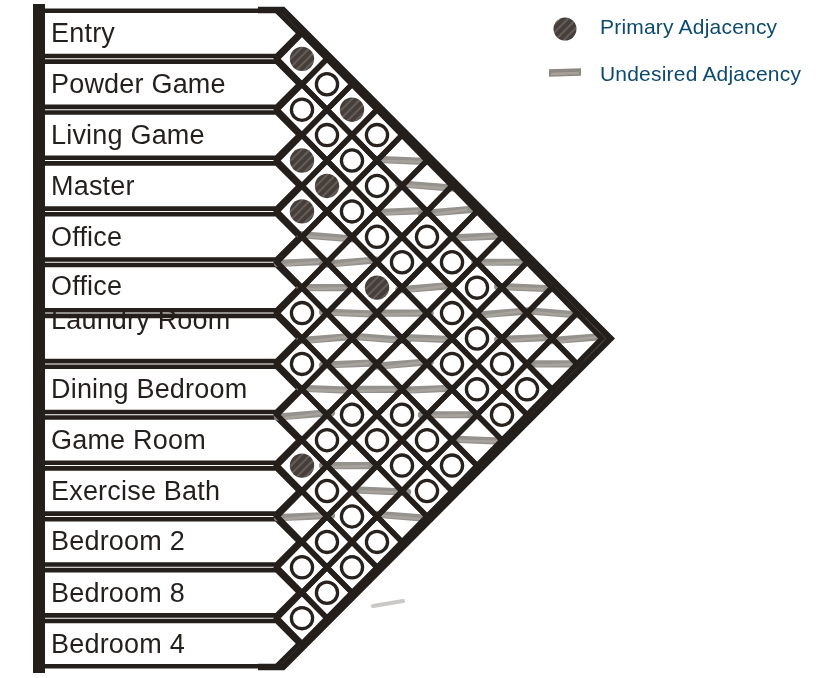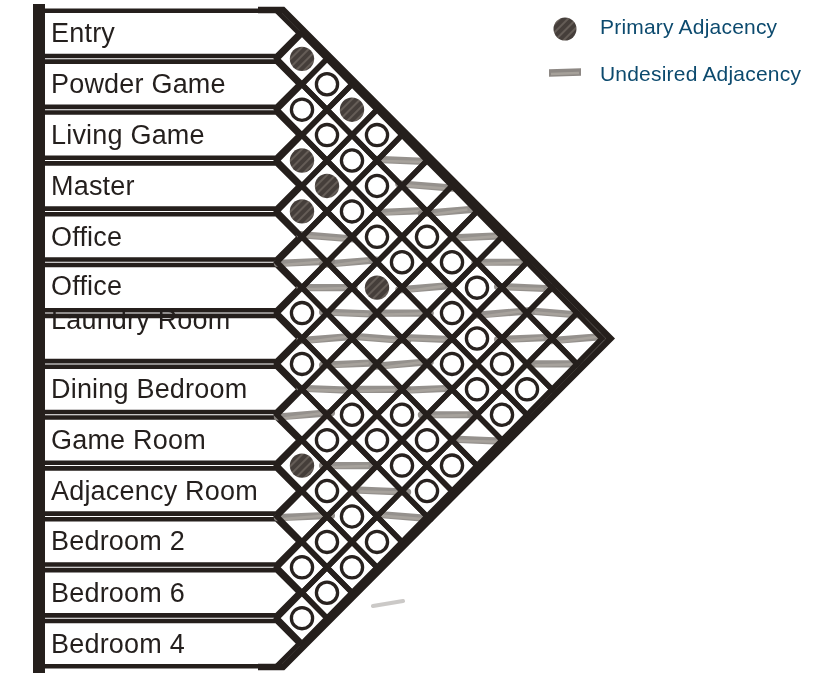--- a/index.html
+++ b/index.html
@@ -246,23 +246,23 @@
   <div id="labels">
       <div class="room-label" style="top: 16.4231px;">Entry</div>
       <div class="room-label" style="top: 67.2692px;">Powder Game</div>
       <div class="room-label" style="top: 118.115px;">Living Game</div>
       <div class="room-label" style="top: 168.962px;">Master</div>
       <div class="room-label" style="top: 219.808px;">Office</div>
       <div class="room-label" style="top: 269px;">Office</div>
       <div class="room-label" style="top: 303px;">Laundry Room</div>
       <div class="room-label" style="top: 372.346px;">Dining Bedroom</div>
       <div class="room-label" style="top: 423.192px;">Game Room</div>
-      <div class="room-label" style="top: 474.038px;">Adjacency Room</div>
+      <div class="room-label" style="top: 474.038px;">Exercise Bath</div>
       <div class="room-label" style="top: 524px;">Bedroom 2</div>
-      <div class="room-label" style="top: 575.731px;">Bedroom 6</div>
+      <div class="room-label" style="top: 575.731px;">Bedroom 8</div>
       <div class="room-label" style="top: 626.577px;">Bedroom 4</div>
     </div>
 
   <div class="legend">
     <div class="legend-item">
       <svg class="legend-icon" viewBox="0 0 32 32">
         <defs>
           <pattern id="hatchL" width="6" height="6" patternUnits="userSpaceOnUse" patternTransform="rotate(-45)">
             <rect width="6" height="6" fill="#453e3a"></rect>
             <line x1="0" y1="1" x2="6" y2="1" stroke="#6f6761" stroke-width="1.5"></line>

